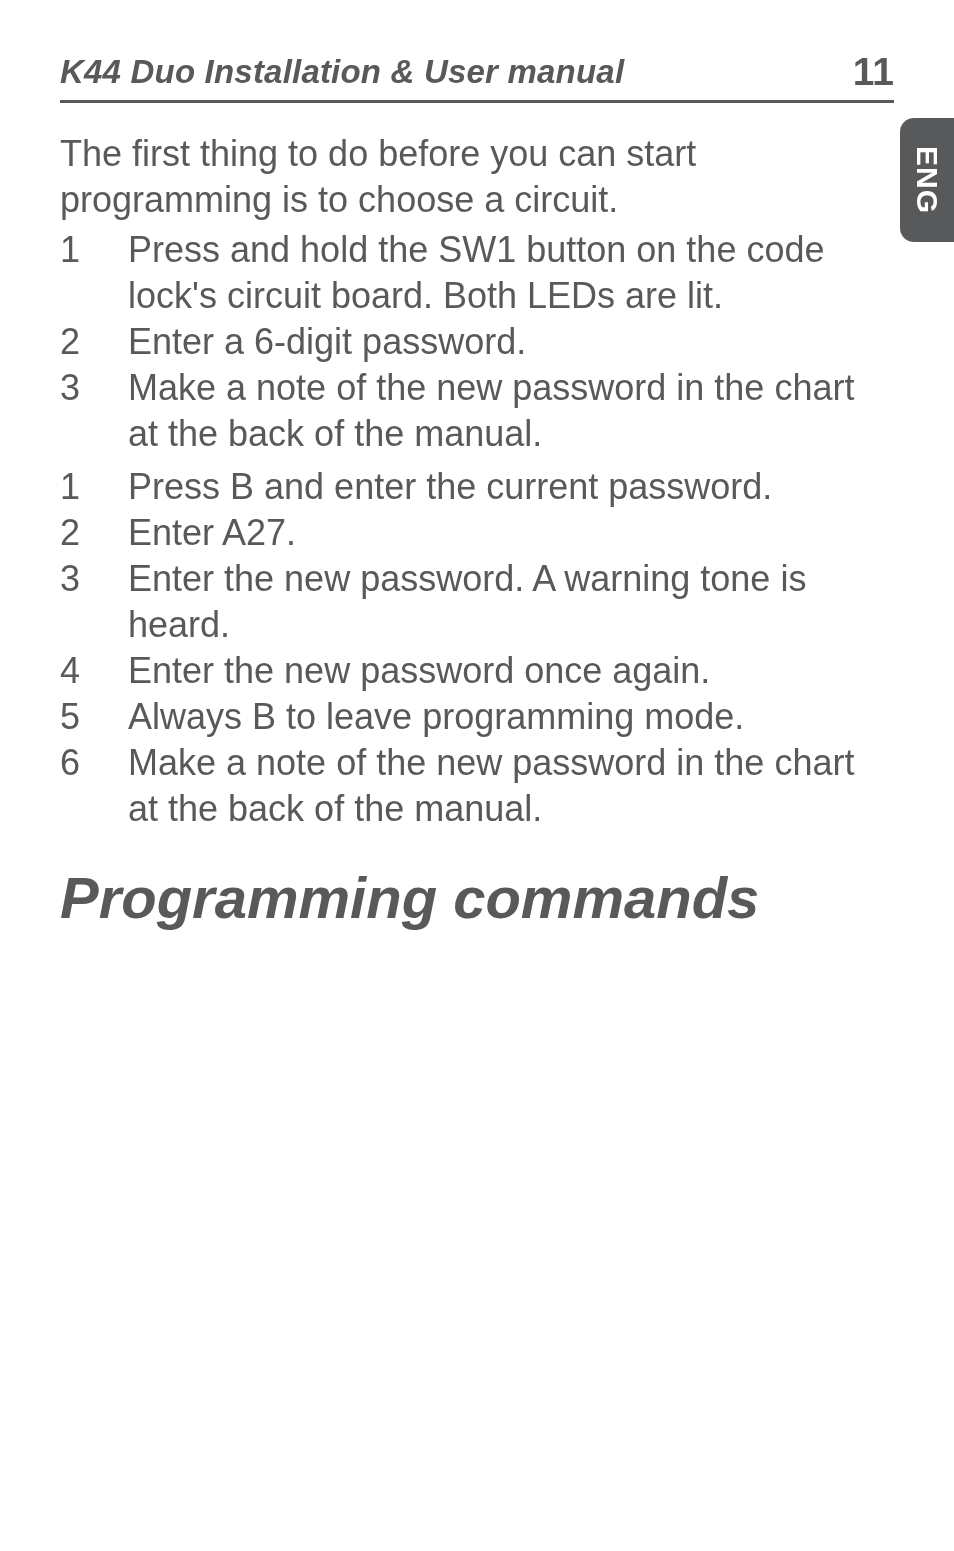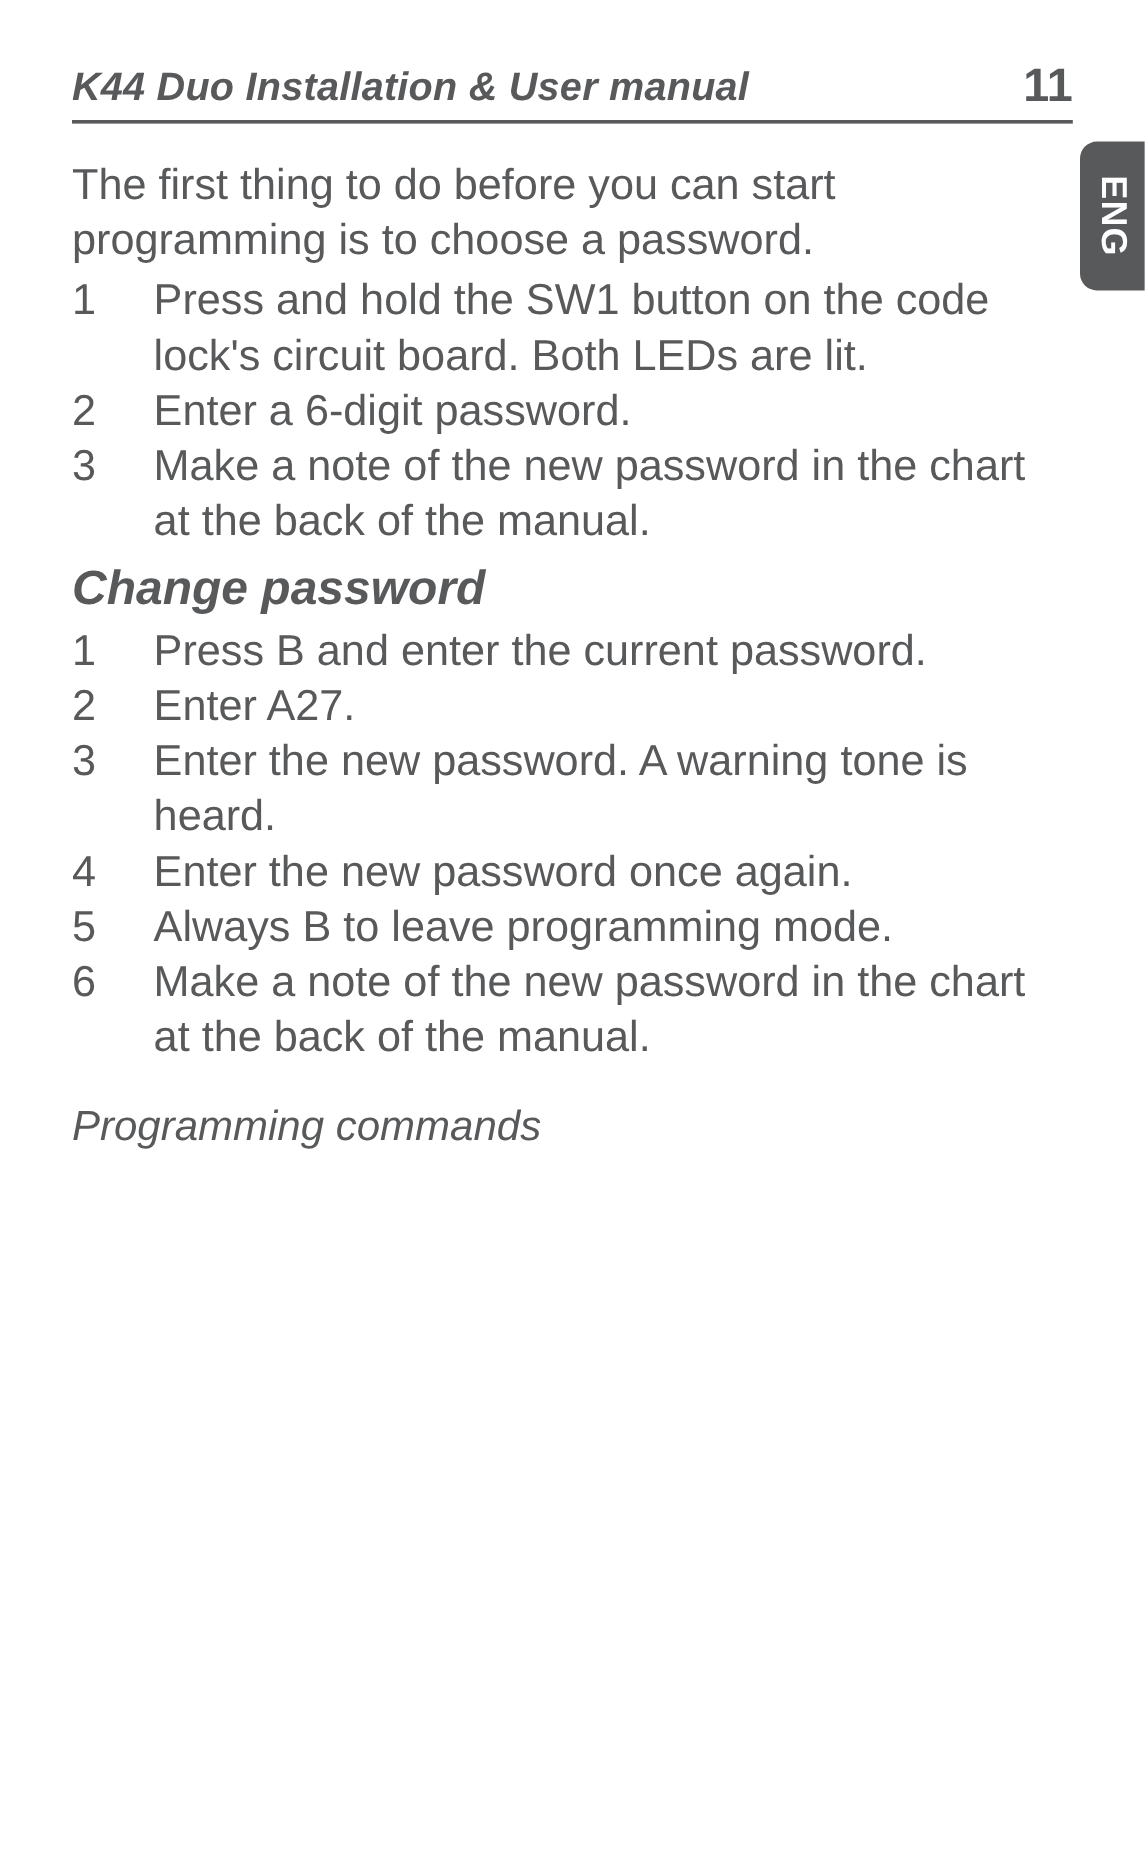--- a/index.html
+++ b/index.html
@@ -54,23 +54,23 @@
     transform: rotate(90deg);
     letter-spacing: 1px;
   }
   .h2 {
     font-weight: 700;
     font-style: italic;
     font-size: 40px;
     margin: 10px 0 6px 0;
   }
   .h1 {
-    font-weight: 400;
+    font-weight: 700;
     font-style: italic;
-    font-size: 35px;
+    font-size: 58px;
     margin: 32px 0 8px 0;
   }
   .body {
     font-size: 36px;
     line-height: 1.28;
     font-weight: 400;
   }
   ol.num {
     list-style: none;
     padding: 0;
@@ -98,37 +98,36 @@
   <span>ENG</span>
 </div>
 
 <div class="page">
 
   <div class="header-row">
     <div class="header-title">K44 Duo Installation &amp; User manual</div>
     <div class="page-number">11</div>
   </div>
 
-  <div class="body">The first thing to do before you can start programming is to choose a password.</div>
+  <div class="body">The first thing to do before you can start programming is to choose a circuit.</div>
   <ol class="num">
     <li>
         <span class="n">1</span>
         <span class="t">Press and hold the SW1 button on the code lock's circuit board. Both LEDs are lit.</span>
       </li>
     <li>
         <span class="n">2</span>
         <span class="t">Enter a 6-digit password.</span>
       </li>
     <li>
         <span class="n">3</span>
         <span class="t">Make a note of the new password in the chart at the back of the manual.</span>
       </li>
   </ol>
 
-  <div class="h2">Change password</div>
   <ol class="num">
     <li>
         <span class="n">1</span>
         <span class="t">Press B and enter the current password.</span>
       </li>
     <li>
         <span class="n">2</span>
         <span class="t">Enter A27.</span>
       </li>
     <li>

